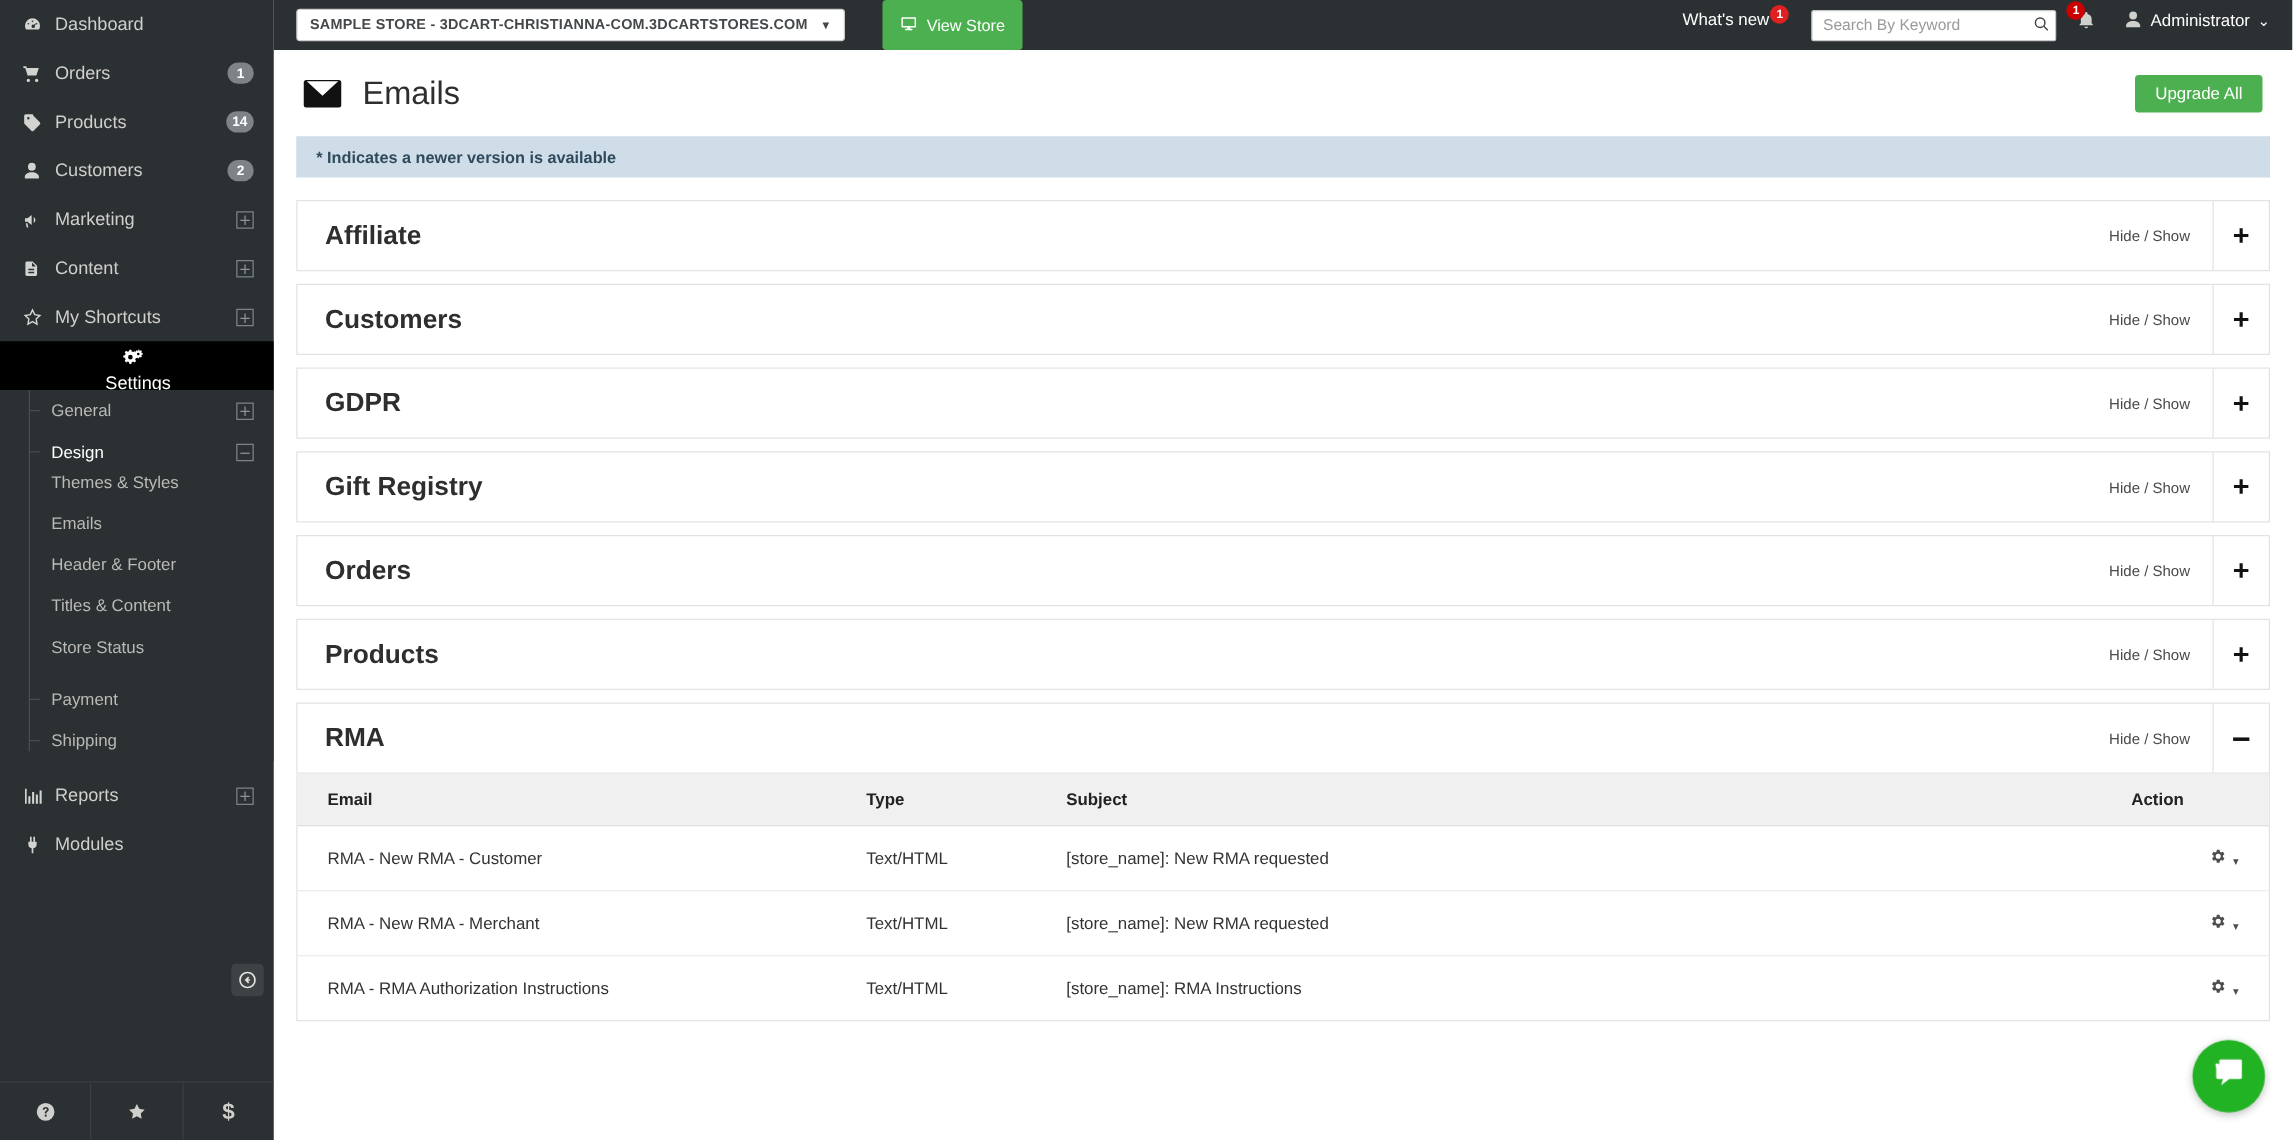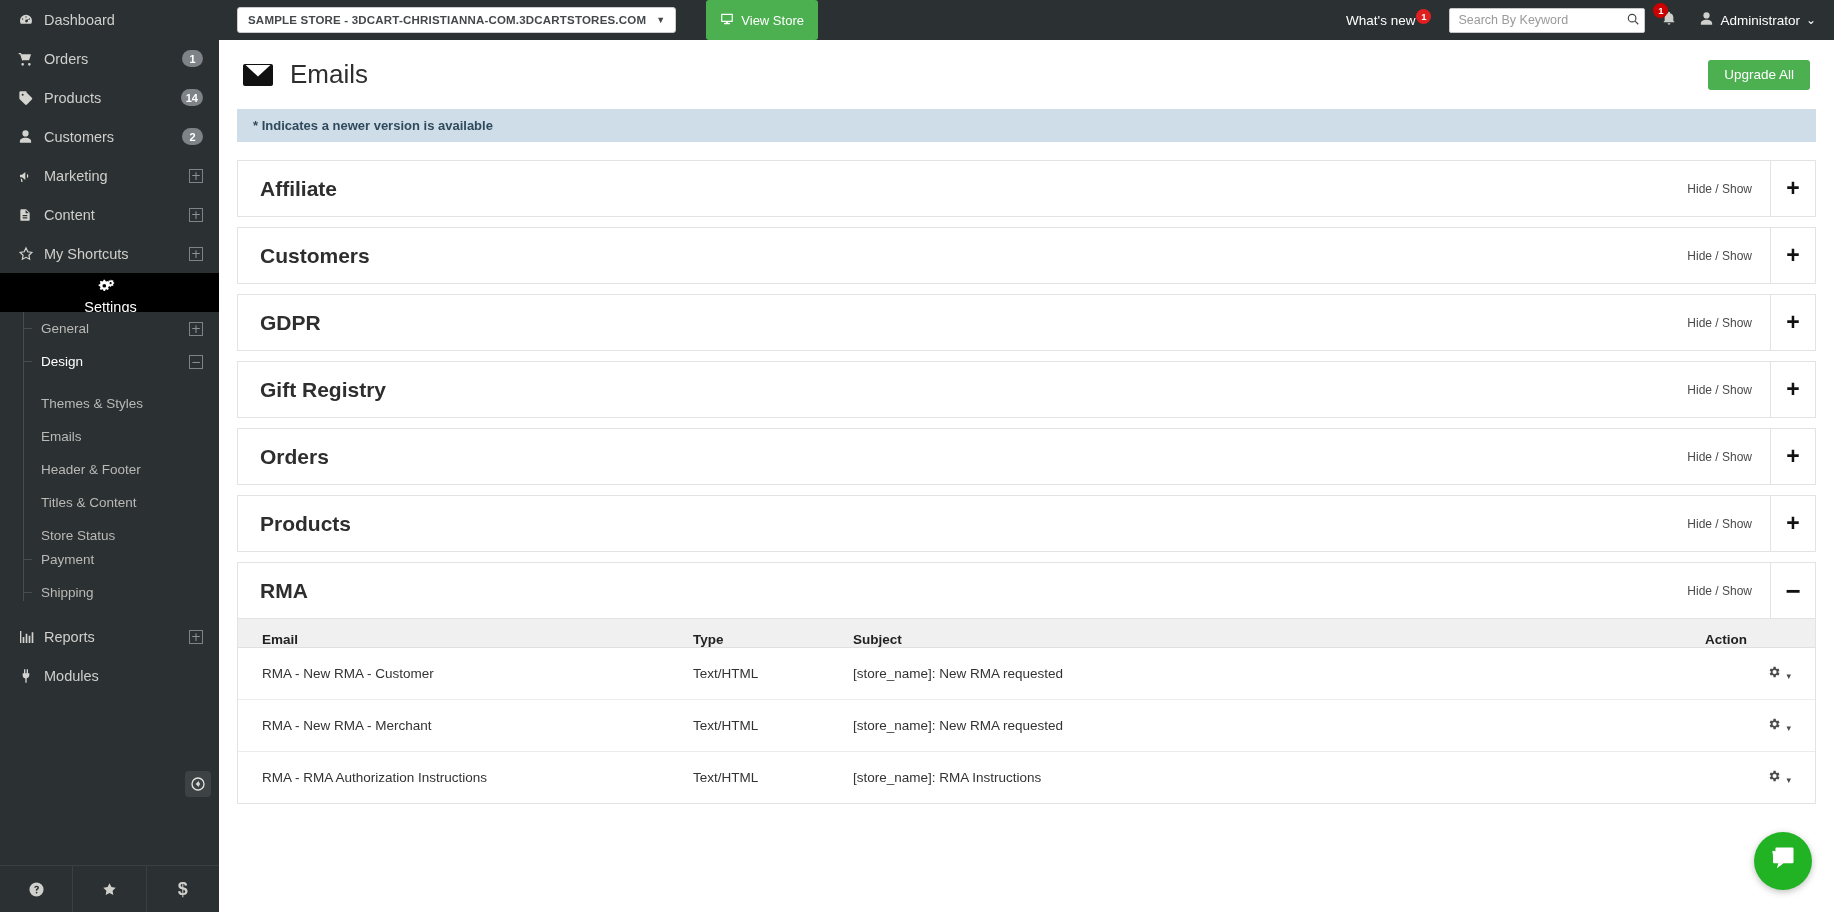--- a/index.html
+++ b/index.html
@@ -75,21 +75,21 @@
     color: #b9b9b5; font-size: 13.5px; cursor: pointer;
     position: relative;
   }
   .sub-item.tick:before {
     content: ""; position: absolute; left: 24px; top: 16px;
     width: 8px; height: 1px; background: #474c4f;
   }
   .sub-item.sel { color: #ffffff; }
   .sub-item .lbl { flex: 1 1 auto; }
   .sub-item2 {
-    display: flex; align-items: flex-end;
+    display: flex; align-items: flex-start;
     height: 33px; padding-left: 41px;
     color: #b9b9b5; font-size: 13.5px; cursor: pointer;
   }
   .sidebar-bottom {
     height: 47px; display: flex;
     border-top: 1px solid #3a3f42;
   }
   .sb-btn {
     flex: 1 1 0; display: flex; align-items: center; justify-content: center;
     color: #cfcfcb; font-size: 17px; cursor: pointer;
@@ -122,21 +122,21 @@
   .view-store {
     margin-left: 30px;
     background: #4caf50; color: #ffffff;
     border: none; border-radius: 3px;
     height: 40px; padding: 0 14px;
     font-size: 13px; cursor: pointer;
     display: flex; align-items: center; gap: 7px;
     font-family: "Liberation Sans", sans-serif;
   }
   .topbar-right {
-    margin-left: auto; display: flex; align-items: center; gap: 0;
+    margin-left: auto; display: flex; align-items: flex-start; gap: 0;
   }
   .whats-new {
     color: #ffffff; font-size: 13.5px; cursor: pointer;
     display: flex; align-items: flex-start; gap: 1px;
   }
   .rbadge {
     background: #e02020; color: #fff; border-radius: 50%;
     width: 15px; height: 15px; font-size: 9.5px; font-weight: bold;
     display: flex; align-items: center; justify-content: center;
     position: relative; top: -4px;
@@ -222,21 +222,21 @@
     width: 44px; display: flex; align-items: center; justify-content: center;
     font-size: 23px; color: #111; cursor: pointer; font-weight: bold;
     line-height: 1;
   }
   .section-body { border-top: 1px solid #e3e3e3; }
 
   table.emails { width: 100%; border-collapse: collapse; }
   table.emails th {
     background: #f0f0f0; text-align: left;
     font-size: 13.5px; color: #222; font-weight: bold;
-    padding: 13px 0 0 0; border-bottom: 1px solid #e0e0e0;
+    padding: 13px 0 13px 0; border-bottom: 1px solid #e0e0e0;
   }
   table.emails th.c-email { padding-left: 24px; width: 455px; }
   table.emails th.c-type { width: 160px; }
   table.emails th.c-subject { }
   table.emails th.c-action { text-align: left; padding-right: 24px; width: 110px; }
   table.emails td {
     font-size: 13.5px; color: #333;
     padding: 17px 0 17px 0; border-bottom: 1px solid #ececec;
   }
   table.emails tr:last-child td { border-bottom: none; }

